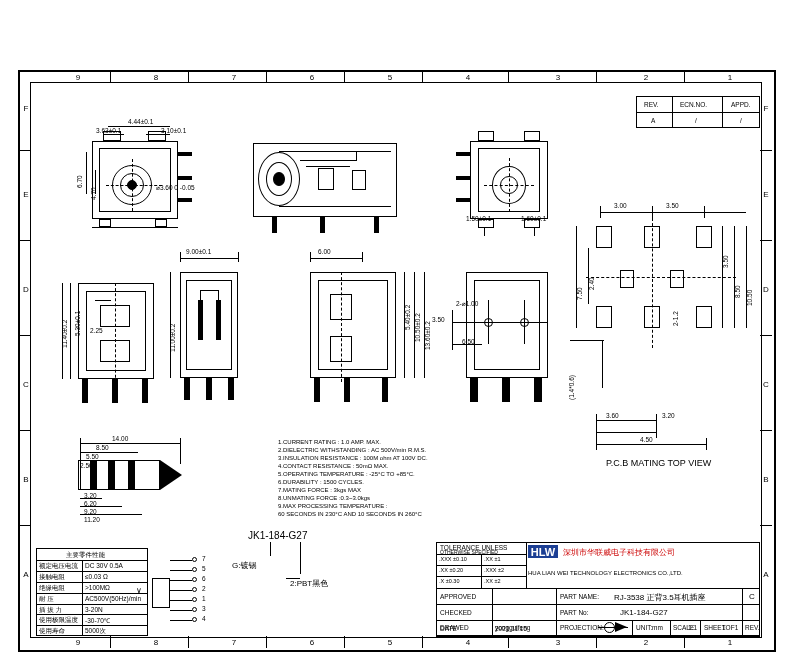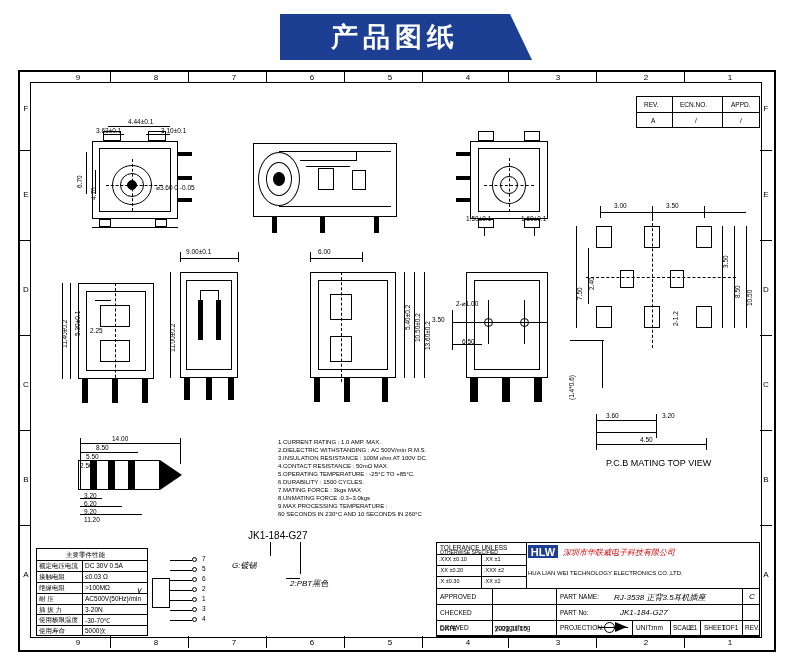--- a/index.html
+++ b/index.html
@@ -24,36 +24,33 @@
   
   .box{position:absolute;border:1px solid #000;box-sizing:border-box;}
   .boxth{position:absolute;border:1.4px solid #000;box-sizing:border-box;}
   .fillblk{position:absolute;background:#000;}
   .hl{position:absolute;background:#000;height:1px;}
   .vl{position:absolute;background:#000;width:1px;}
   .dash-h{position:absolute;height:0;border-top:1px dashed #000;}
   .dash-v{position:absolute;width:0;border-left:1px dashed #000;}
   .circ{position:absolute;border:1px solid #000;border-radius:50%;box-sizing:border-box;}
   .txt{position:absolute;font-size:6.5px;color:#000;white-space:nowrap;font-family:"Liberation Sans",sans-serif;}
-  .txt8{position:absolute;font-size:8px;color:#000;white-space:nowrap;font-style:italic;}
+  .txt8{position:absolute;font-size:8px;color:#000;white-space:nowrap;}
   .txt9{position:absolute;font-size:9px;color:#000;white-space:nowrap;}
   .txt10{position:absolute;font-size:10px;color:#000;white-space:nowrap;}
   .vtxt{position:absolute;font-size:6.5px;color:#000;white-space:nowrap;transform-origin:0 0;transform:rotate(-90deg);}
   .logo{position:absolute;background:#1c3f94;color:#fff;font-weight:bold;font-size:11px;
     display:flex;align-items:center;justify-content:center;letter-spacing:0px;}
   .notes{position:absolute;font-size:6px;color:#000;line-height:8px;white-space:nowrap;}
 </style>
 </head>
 <body>
 
 <div id="sheet">
 
-  <div class="banner">
-    <div class="banner-txt">产品图纸</div>
-  </div>
 
   <div class="frame-outer"></div>
   <div class="frame-inner"></div>
 
   <div class="rul" style="left:72px;top:73px;">9</div>
   <div class="rul" style="left:150px;top:73px;">8</div>
   <div class="rul" style="left:228px;top:73px;">7</div>
   <div class="rul" style="left:306px;top:73px;">6</div>
   <div class="rul" style="left:384px;top:73px;">5</div>
   <div class="rul" style="left:462px;top:73px;">4</div>

